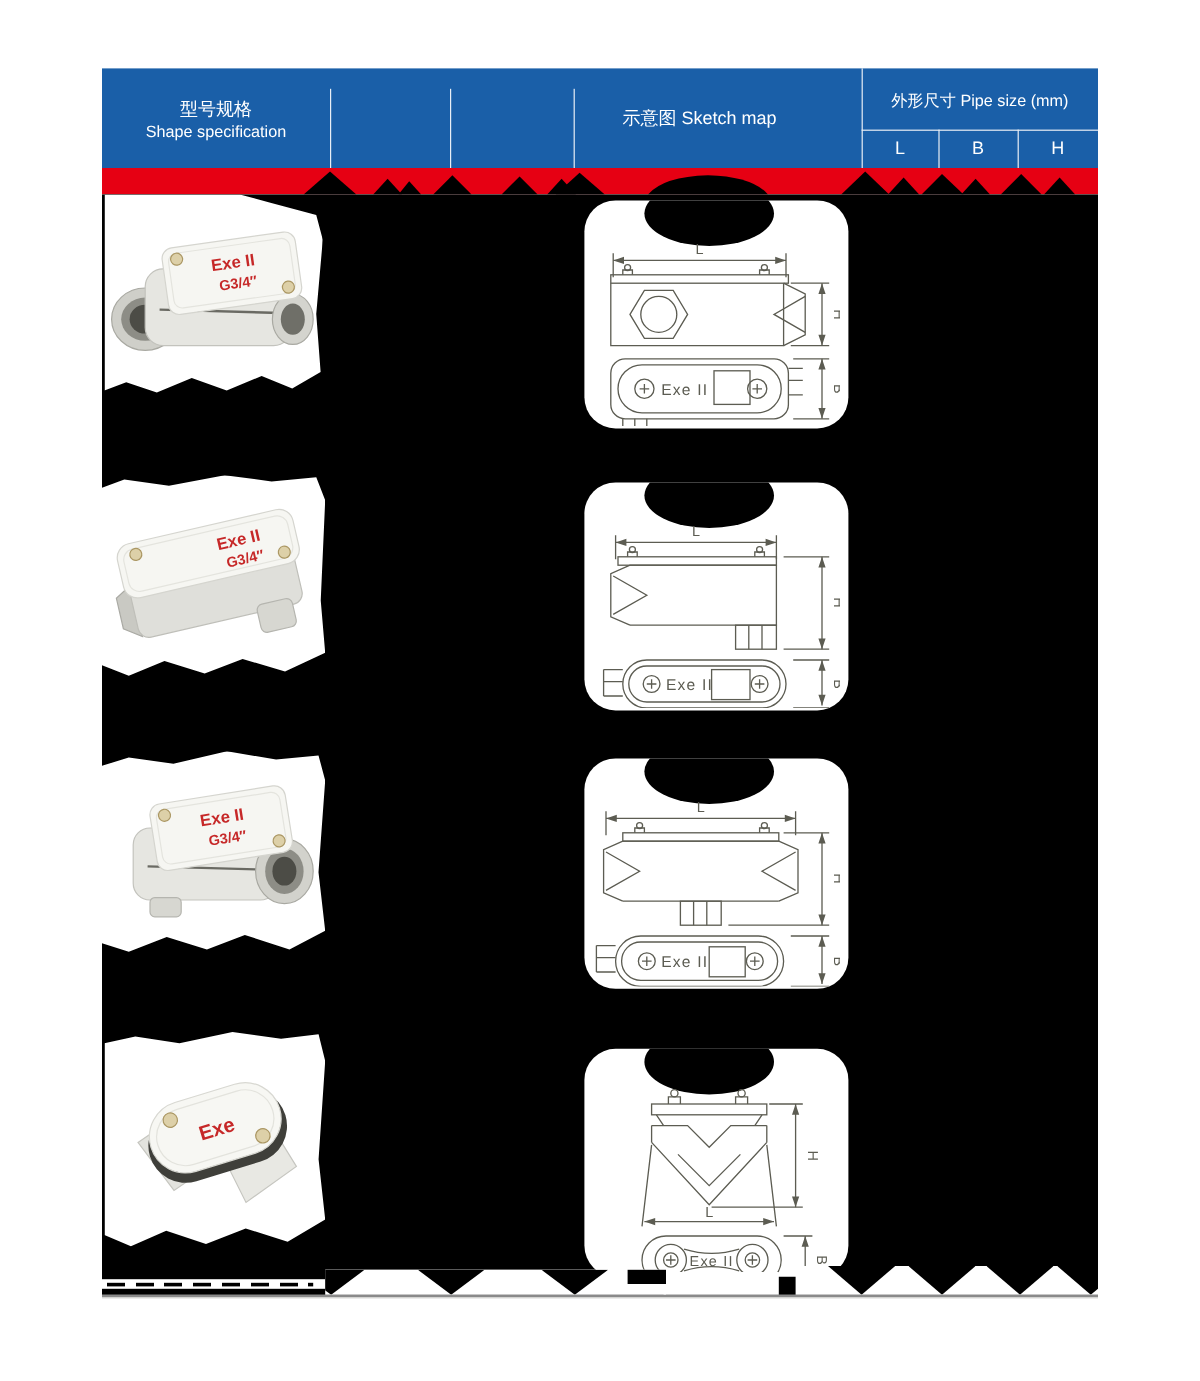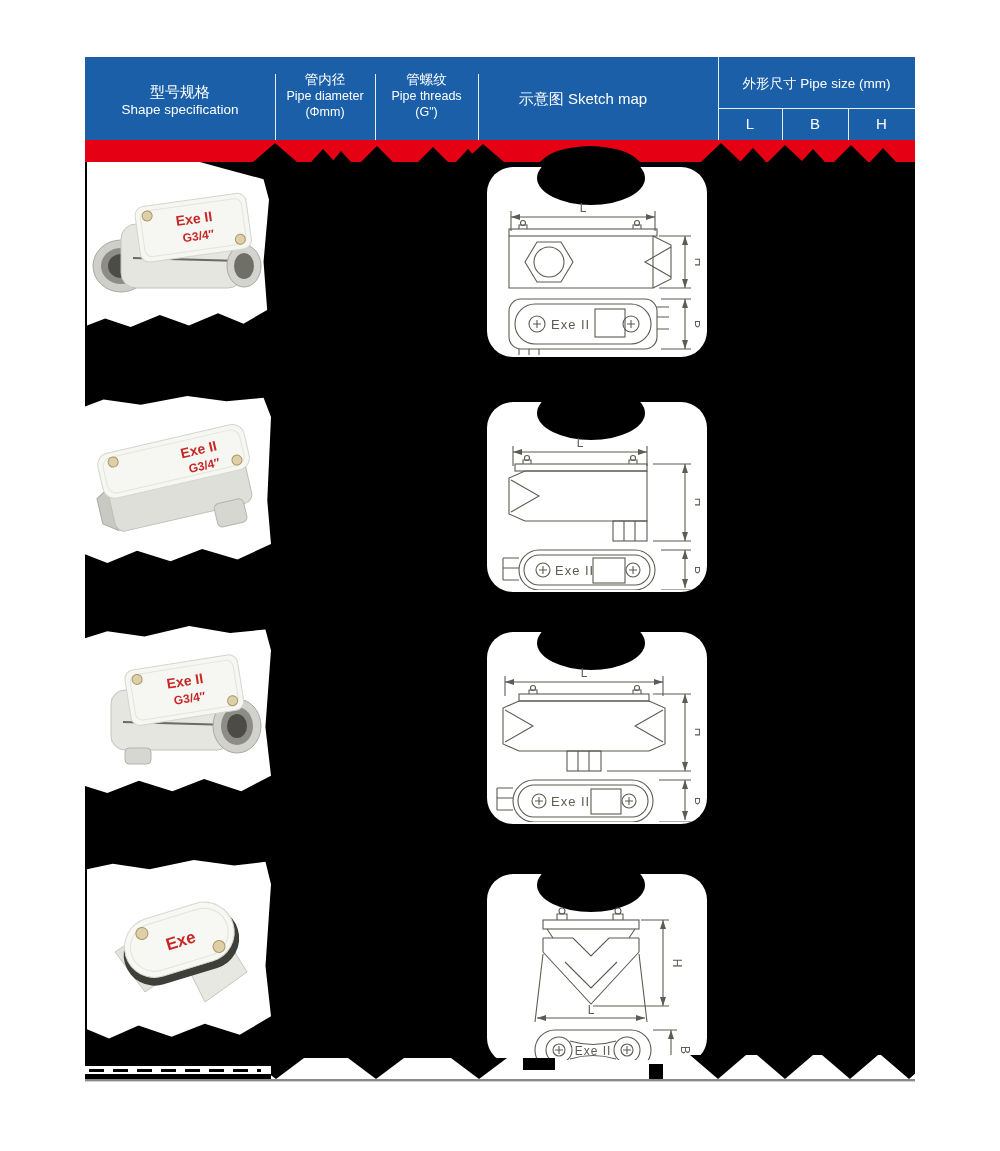--- a/index.html
+++ b/index.html
@@ -35,30 +35,20 @@
 </head>
 <body>
 
 <div class="page">
 
   <div class="hdr">
     <div class="hcell" style="left:0;width:190px;top:26px;">
       <div class="hline1">型号规格</div>
       <div class="hline2">Shape specification</div>
     </div>
-    <div class="hcell" style="left:190px;width:100px;top:15px;">
-      <div class="hline2">管内径</div>
-      <div class="hline3">Pipe diameter</div>
-      <div class="hline3">(Φmm)</div>
-    </div>
-    <div class="hcell" style="left:290px;width:103px;top:15px;">
-      <div class="hline2">管螺纹</div>
-      <div class="hline3">Pipe threads</div>
-      <div class="hline3">(G")</div>
-    </div>
     <div class="hcell hline1" style="left:378px;width:240px;top:33px;">示意图 Sketch map</div>
     <div class="hcell hline2" style="left:633px;width:197px;top:19px;">外形尺寸 Pipe size (mm)</div>
     <div class="hcell hline1" style="left:633px;width:64px;top:58px;">L</div>
     <div class="hcell hline1" style="left:697px;width:66px;top:58px;">B</div>
     <div class="hcell hline1" style="left:763px;width:67px;top:58px;">H</div>
 
     <div class="vdiv" style="left:190px;top:17px;height:66px;"></div>
     <div class="vdiv" style="left:290px;top:17px;height:66px;"></div>
     <div class="vdiv" style="left:393px;top:17px;height:66px;"></div>
     <div class="vdiv" style="left:633px;top:0;height:83px;"></div>

